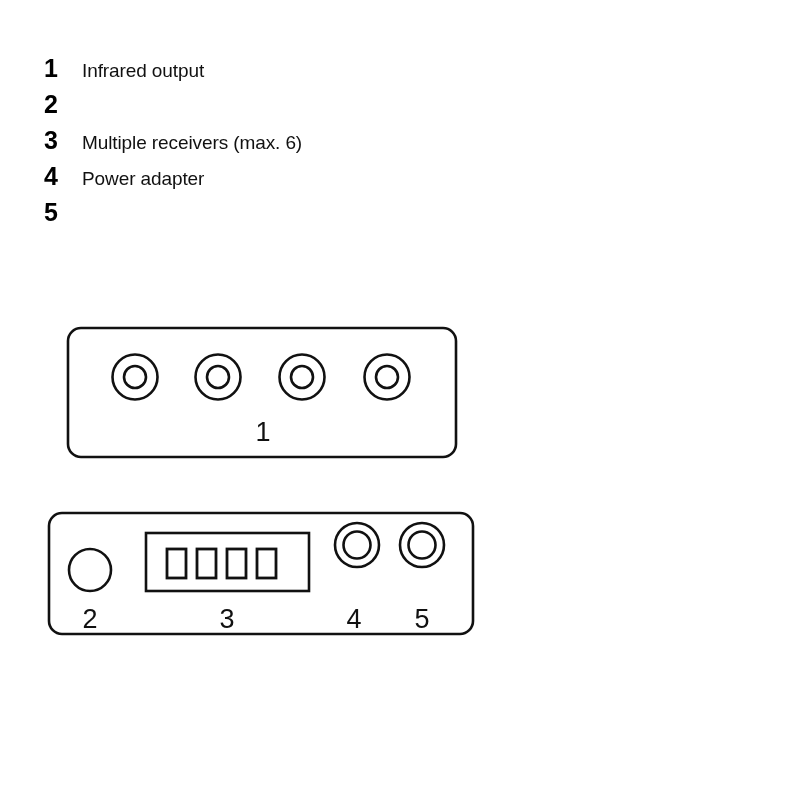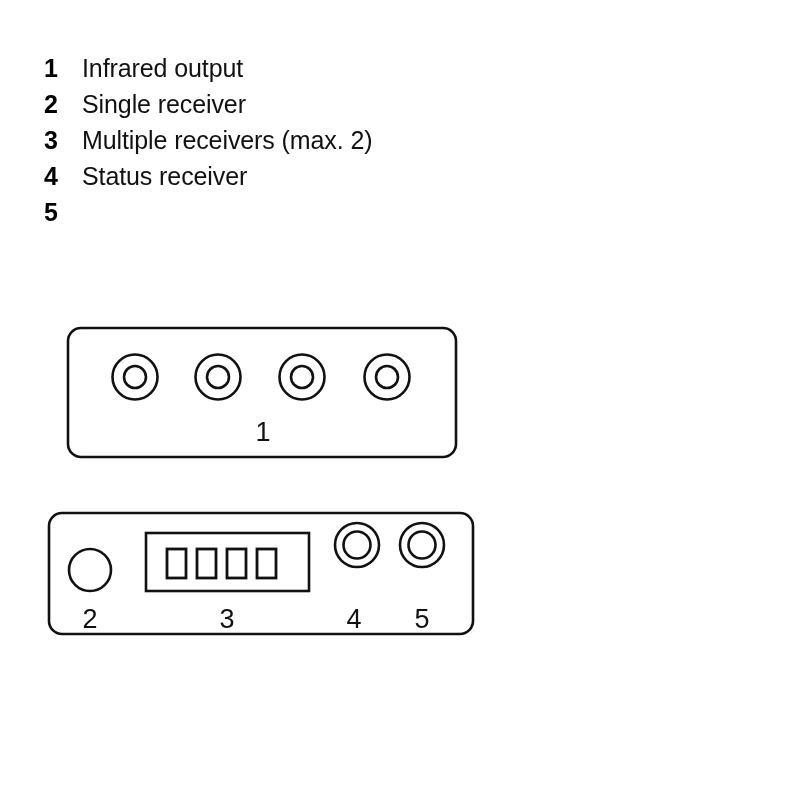--- a/index.html
+++ b/index.html
@@ -38,21 +38,21 @@
   .legend-num {
     width: 38px;
     flex: 0 0 38px;
     font-size: 25px;
     font-weight: bold;
     line-height: 36px;
     color: #000000;
     letter-spacing: -0.2px;
   }
   .legend-label {
-    font-size: 25px;
+    font-size: 19px;
     font-weight: normal;
     line-height: 36px;
     color: #111111;
     white-space: nowrap;
     letter-spacing: -0.1px;
   }
 
   
   .diagram {
     position: absolute;
@@ -109,31 +109,30 @@
 
   <div class="legend">
 
     <div class="legend-row">
       <span class="legend-num">1</span>
       <span class="legend-label">Infrared output</span>
     </div>
 
     <div class="legend-row">
       <span class="legend-num">2</span>
-      <span class="legend-label">Single receiver</span>
     </div>
 
     <div class="legend-row">
       <span class="legend-num">3</span>
-      <span class="legend-label">Multiple receivers (max. 2)</span>
+      <span class="legend-label">Multiple receivers (max. 6)</span>
     </div>
 
     <div class="legend-row">
       <span class="legend-num">4</span>
-      <span class="legend-label">Status receiver</span>
+      <span class="legend-label">Power adapter</span>
     </div>
 
     <div class="legend-row">
       <span class="legend-num">5</span>
     </div>
 
   </div>
 
   <div class="diagram">
     <svg width="800" height="800" viewBox="0 0 800 800" xmlns="http://www.w3.org/2000/svg">

